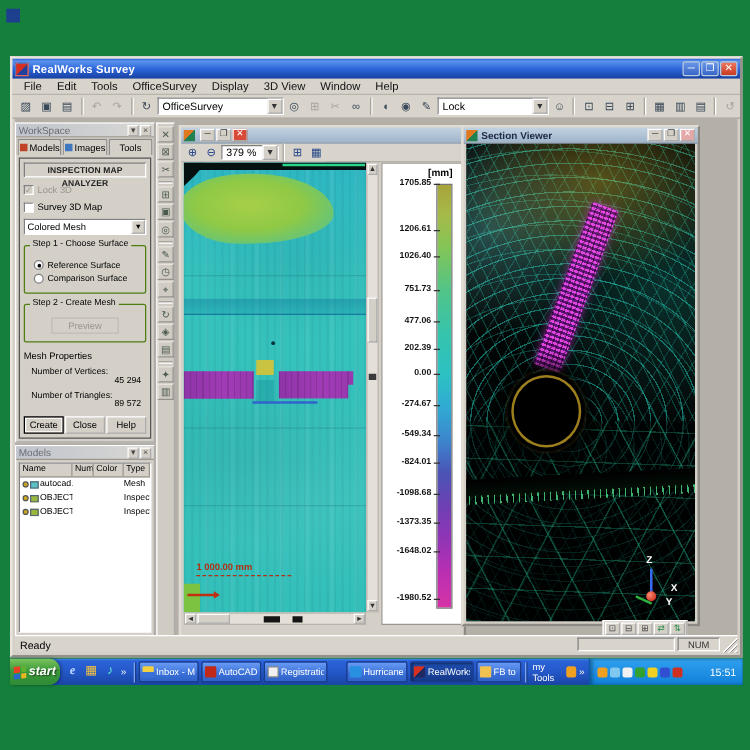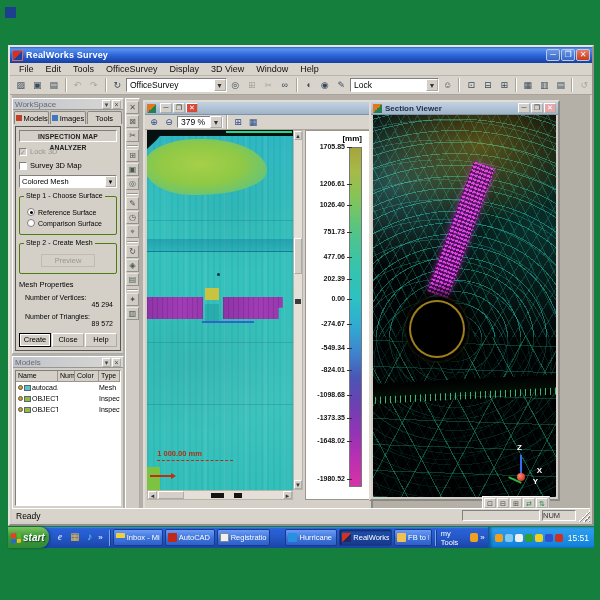--- a/index.html
+++ b/index.html
@@ -192,21 +192,21 @@
   .sv-axis .axl { position:absolute; color:#fff; font-size:8px; font-weight:bold; text-shadow:0 0 2px #000; }
   .axl.z { left:13px; top:0; } .axl.x { right:2px; bottom:14px; } .axl.y { right:6px; bottom:3px; }
 
   
   #minitools { position:absolute; left:470px; top:401px; height:13px; display:flex; gap:1px; background:#d4d0c8; border:1px outset #fff; padding:1px; }
   .mini { width:12px; height:10px; background:#d4d0c8; border:1px outset #fff; font-size:7px; line-height:9px; text-align:center; color:#444; }
   .mini.grn { color:#2a8a4a; }
 
   #statusbar { position:absolute; left:2px; right:2px; bottom:2px; height:14px; background:#d8d4cc; border-top:1px solid #fff; display:flex; align-items:center; }
   #statusbar .ready { font-size:8.5px; color:#000; margin-left:4px; flex:1; }
-  .scell { height:11px; border:1px solid; border-color:#808080 #fff #fff #808080; margin-right:2px; font-size:7.5px; color:#333; line-height:10px; }
+  .scell { height:11px; border:1px solid; border-color:#808080 #fff #fff #808080; margin-right:2px; font-size:7.5px; color:#333; line-height:10px; text-align:center; }
   .scell.wide { width:78px; } .scell.num { width:34px; }
   .grip { width:12px; height:12px; background:
       linear-gradient(135deg, transparent 0 50%, #fff 50% 55%, #888 55% 60%, transparent 60% 70%, #fff 70% 75%, #888 75% 80%, transparent 80% 90%, #fff 90% 95%, #888 95% 100%); }
 
   
   #taskbar { position:absolute; left:8px; top:527px; width:586px; height:21px;
       background:linear-gradient(180deg,#4a86e8 0%,#2a62d8 8%,#2458c8 50%,#1a46a8 95%); display:flex; align-items:center; }
   #startbtn { width:44px; height:21px; border-radius:0 9px 9px 0; background:linear-gradient(180deg,#7cc45c 0%,#3c9a3c 45%,#2f8a34 100%);
       display:flex; align-items:center; padding-left:3px; gap:2px; box-shadow:1px 0 3px #0006; }
   #startbtn .flag { width:10px; height:10px; display:grid; grid-template-columns:1fr 1fr; gap:1px; transform:skewY(-6deg); }
@@ -227,21 +227,21 @@
   .ic-inbox{background:linear-gradient(180deg,#f0d040 50%,#3a70d8 50%);} .ic-acad{background:#c02818;}
   .ic-doc{background:#f0f0f0; border:1px solid #888;} .ic-hur{background:#2890e0; border-radius:50%;}
   .ic-rws{background:linear-gradient(135deg,#d83020 0 50%,#202860 50% 100%);} .ic-fold{background:#f0c050;}
   .spacer20 { width:14px; }
   .mytools { display:flex; align-items:center; gap:2px; padding:0 3px; }
   .mytools .mtl { color:#fff; font-size:7.5px; }
   .mytools .mico { width:9px; height:9px; background:#f0a020; border-radius:2px; }
   #tray { margin-left:auto; height:21px; background:linear-gradient(180deg,#30a0f0,#1080d8); border-left:1px solid #0a5aa8;
       display:flex; align-items:center; gap:2px; padding:0 5px 0 6px; box-shadow:inset 2px 0 3px #0005; }
   .trico { width:8px; height:8px; border-radius:2px; }
-  #tray .clock { color:#fff; font-size:8.5px; margin-left:3px; }
+  #tray .clock { color:#fff; font-size:8.5px; margin-left:20px; }
 </style>
 </head>
 <body>
 
 <div id="page">
   <div id="corner-mark"></div>
 
   <div id="app">
 
     <div class="main-titlebar">

